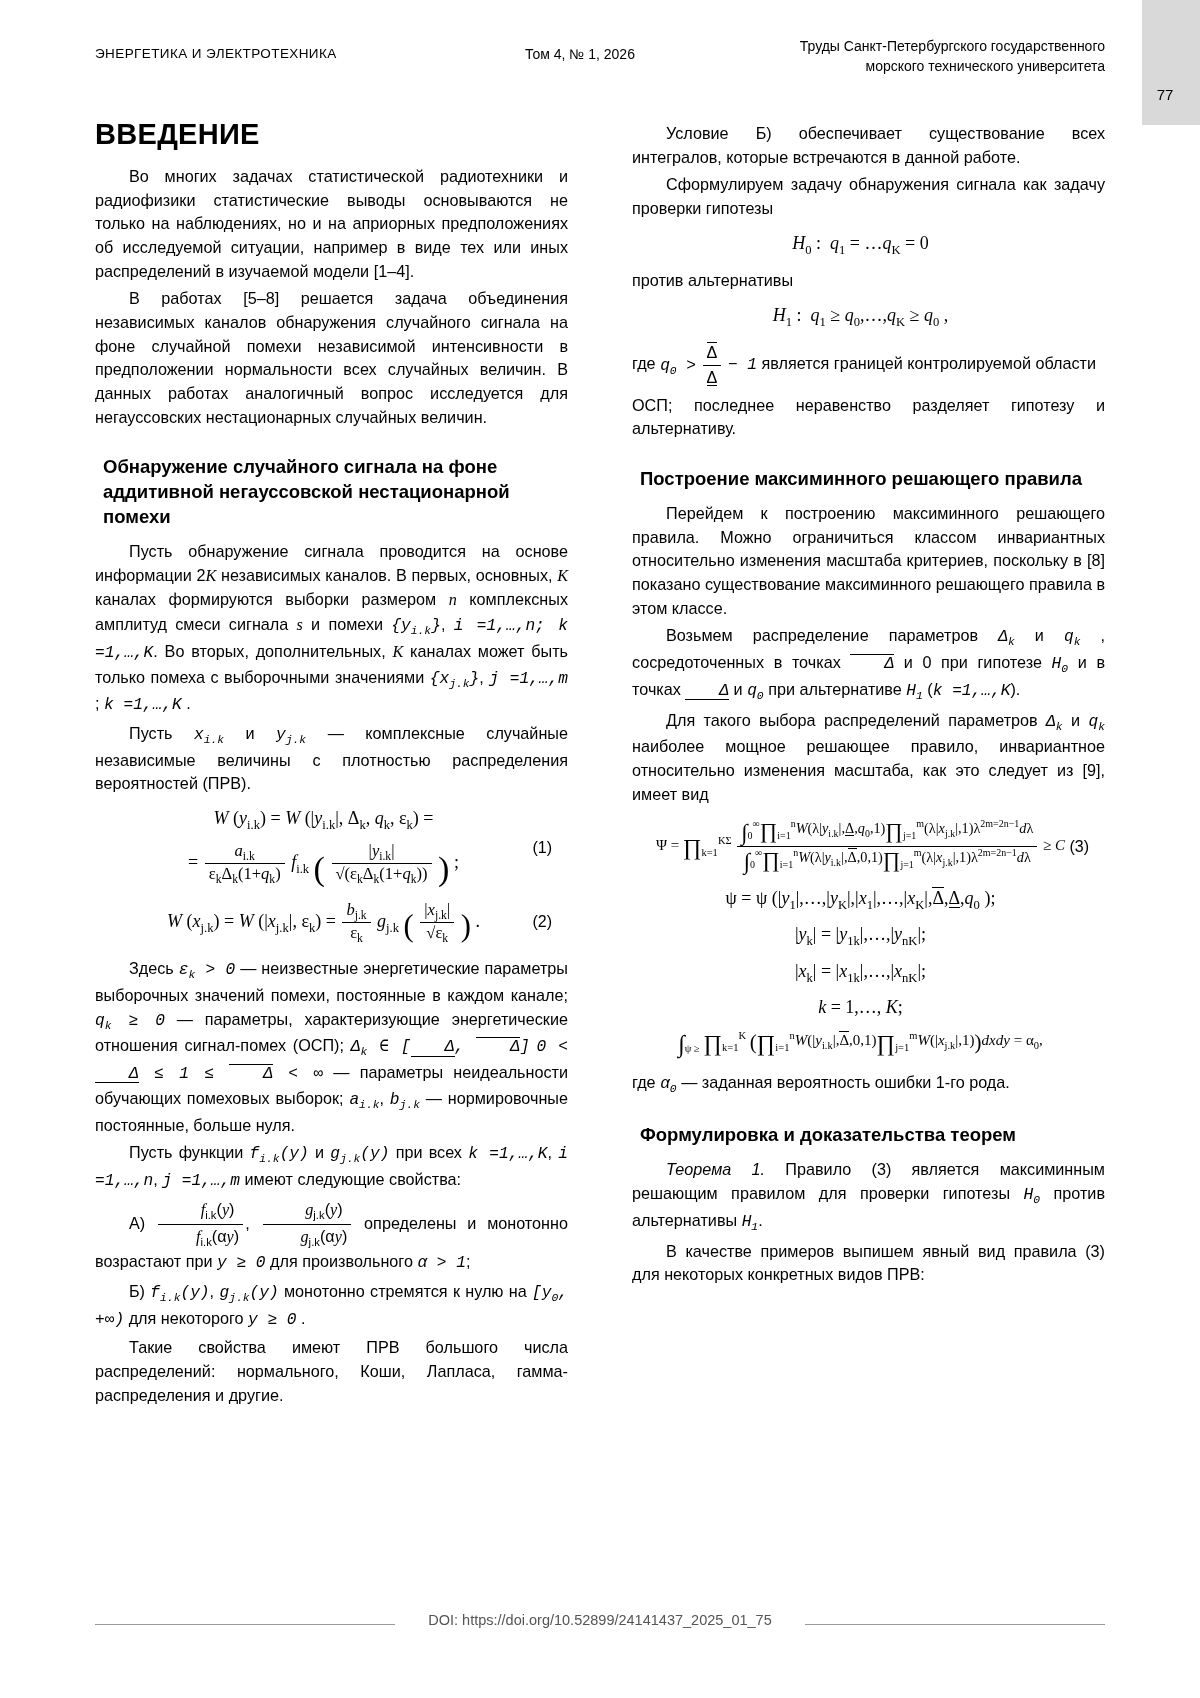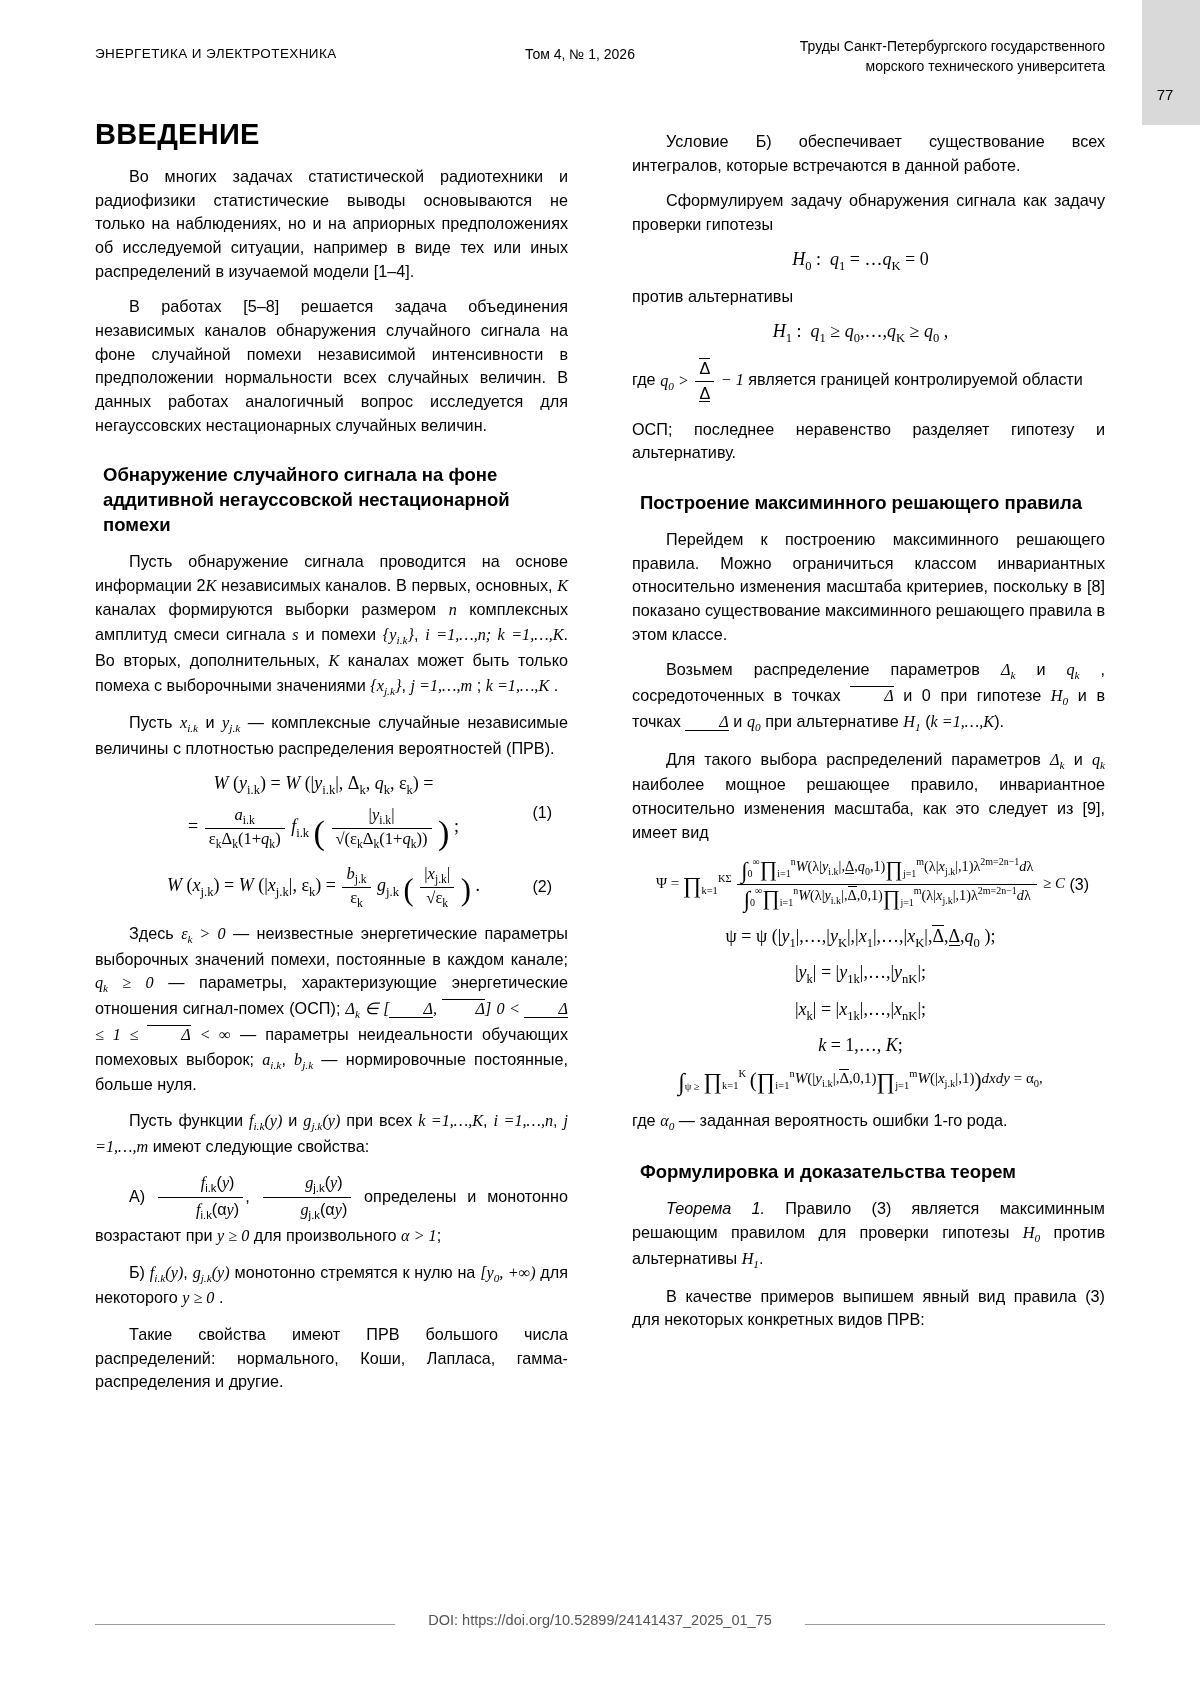--- a/index.html
+++ b/index.html
@@ -92,21 +92,21 @@
   }
   h2.sub-title {
     font-size: 18.5px;
     font-weight: bold;
     margin: 26px 0 10px 8px;
     line-height: 1.35;
   }
   p.para {
     font-size: 16.2px;
     line-height: 1.46;
-    margin: 12px 0 2px 0;
+    margin: 4px 0 2px 0;
     text-align: justify;
     text-indent: 34px;
     hyphens: auto;
   }
   p.para.noindent { text-indent: 0; }
 
   .formula {
     text-align: center;
     margin: 12px 16px 12px 0;
     font-family: "Liberation Serif", serif;
@@ -131,21 +131,21 @@
     margin: 0 2px;
   }
   .frac .num { display: block; padding: 0 4px; border-bottom: 1px solid #000; }
   .frac .den { display: block; padding: 0 4px; }
   .sub { font-size: 0.7em; vertical-align: sub; }
   .sup { font-size: 0.7em; vertical-align: super; }
   .ovl { border-top: 1px solid #000; display: inline-block; padding-top: 1px; line-height: 1; }
   .bigop { font-size: 1.5em; vertical-align: -0.25em; }
   .intg { font-size: 1.6em; vertical-align: -0.3em; }
 
-  .inline-math { font-family: Liberation Serif, serif; font-style: italic; }
+  .inline-math { font-family: Liberation Mono, monospace; font-style: italic; }
 
   
   .footer {
     position: absolute;
     left: 95px;
     right: 95px;
     bottom: 62px;
     height: 24px;
   }
   .footer-rule-left, .footer-rule-right {

